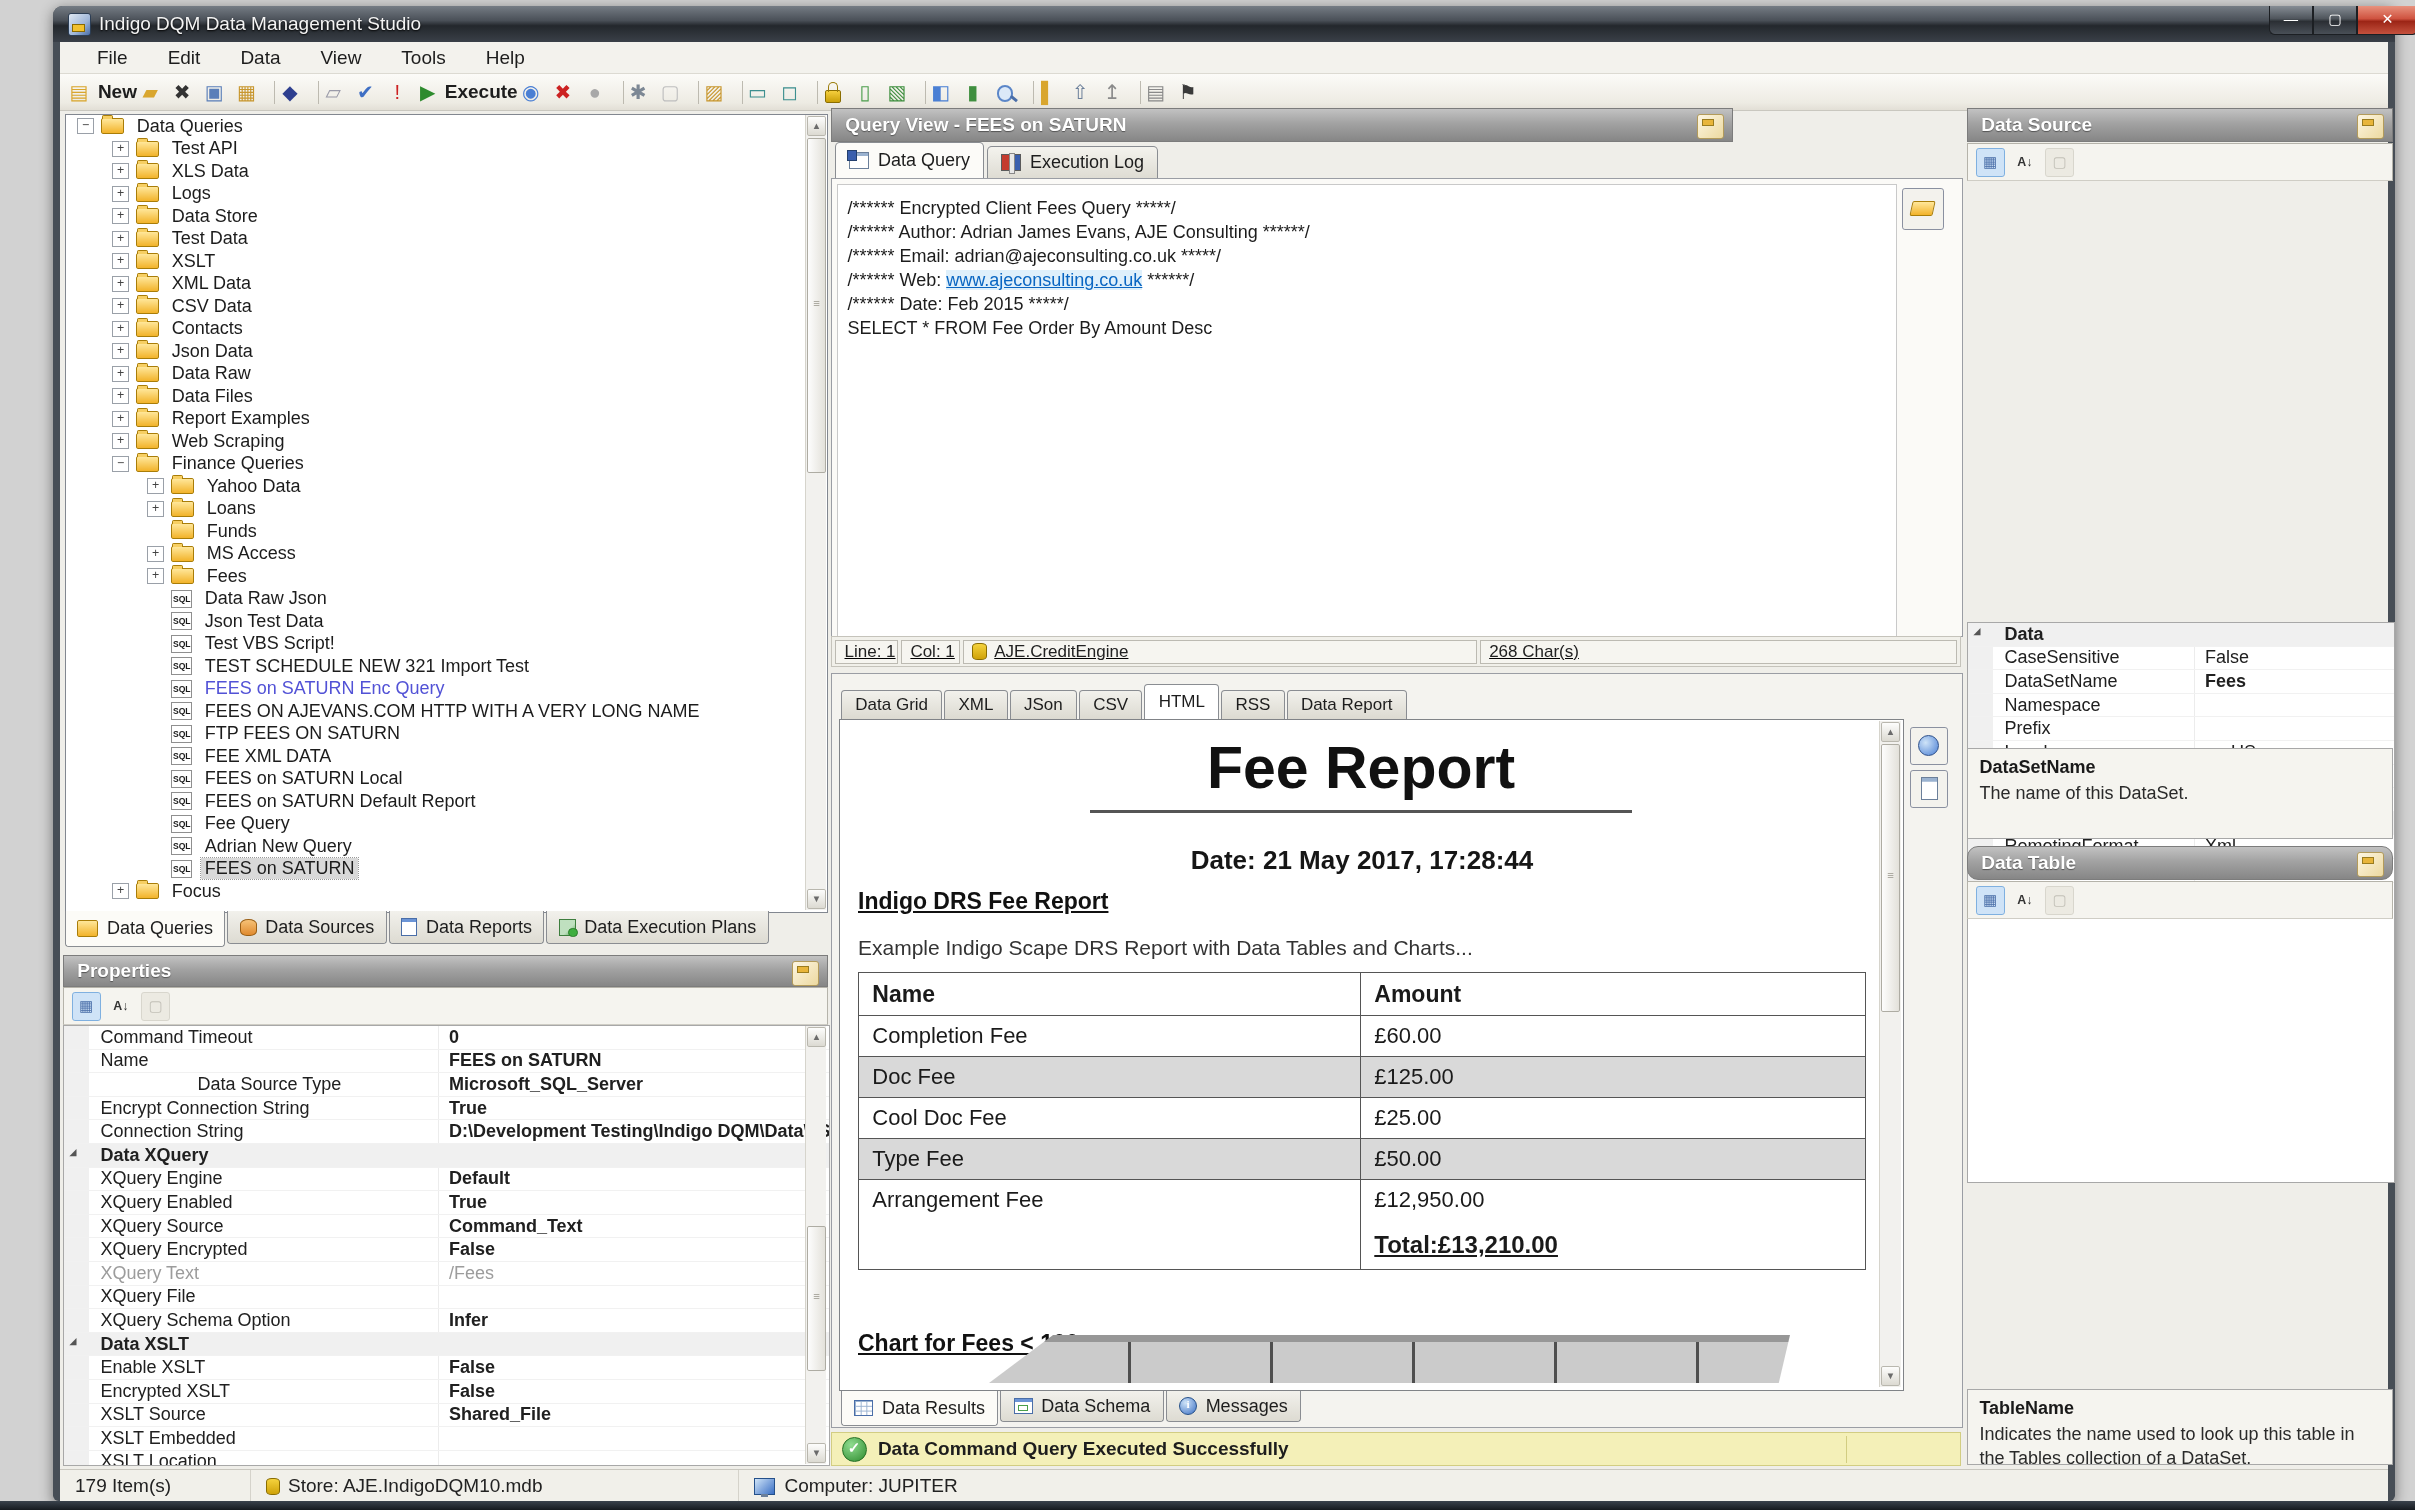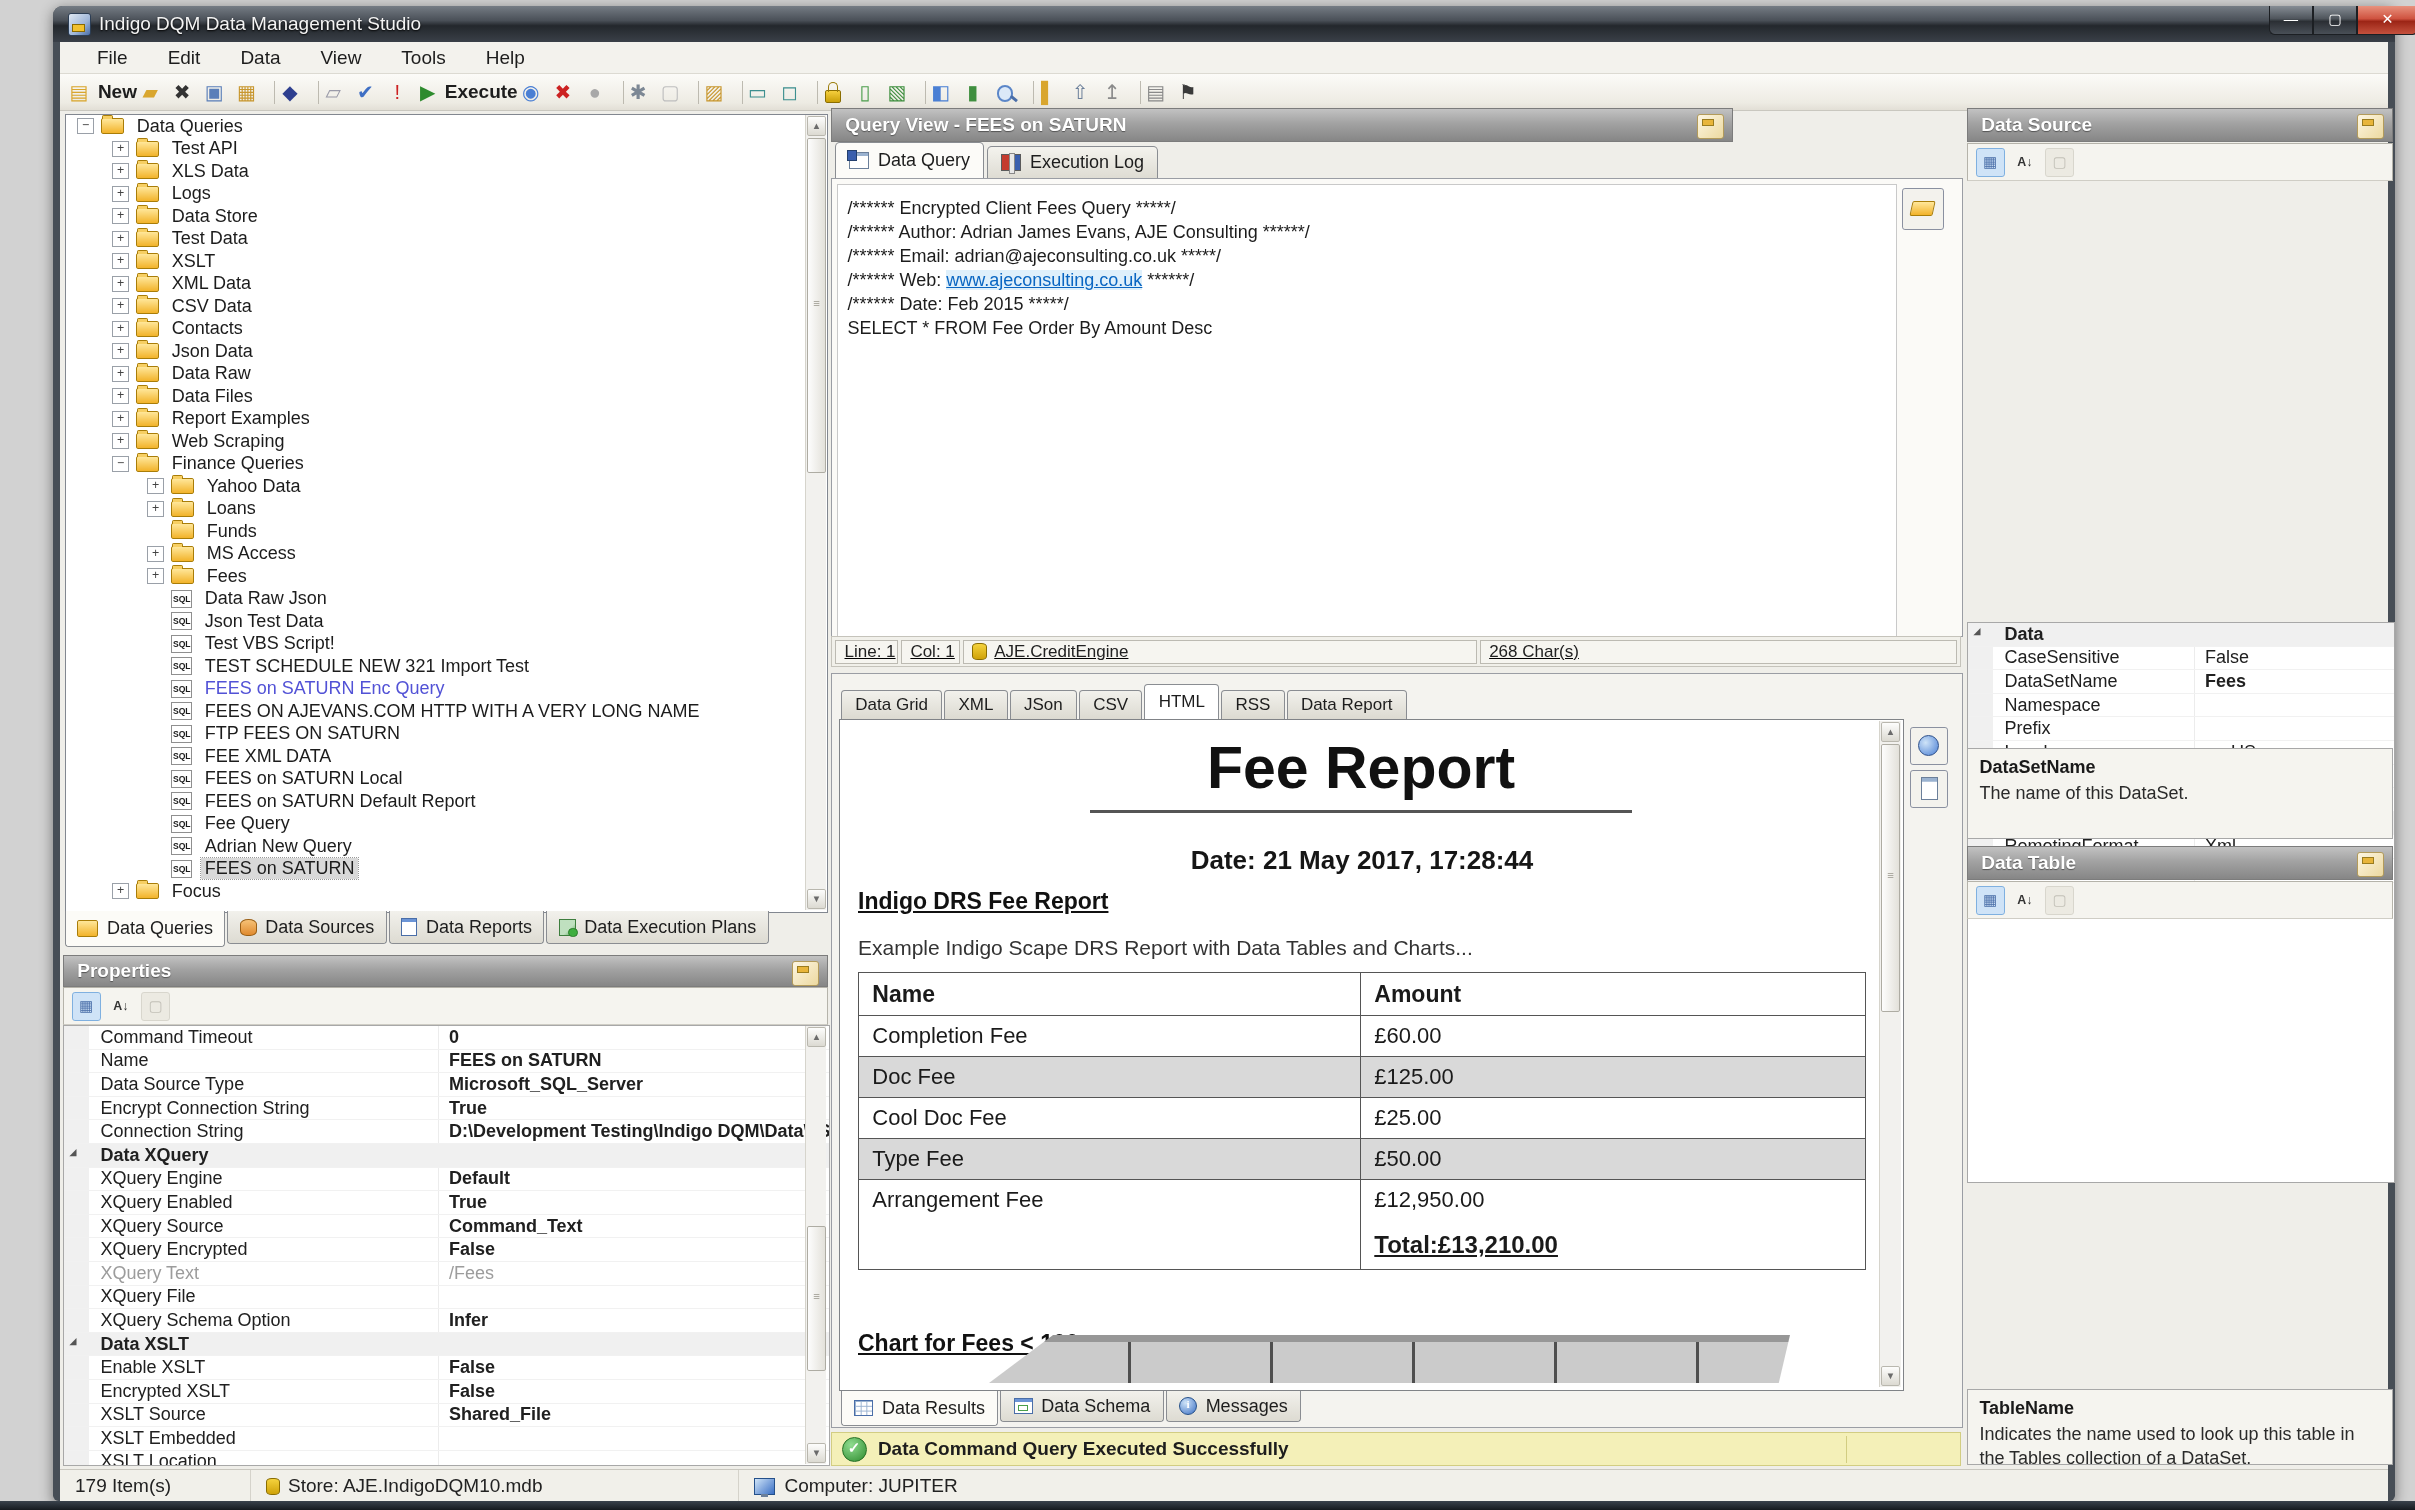--- a/index.html
+++ b/index.html
@@ -704,21 +704,21 @@
     </div>
 
     <div class="prow emphasis-bold">
       <span class="pmargin"></span>
       <span class="plabel" style="width:338px;">Name</span>
       <span class="pvalue">FEES on SATURN</span>
     </div>
 
     <div class="prow emphasis-bold">
       <span class="pmargin"></span>
-      <span class="plabel" style="width:338px;">Data Source Type</span>
+      <span class="plabel" style="width:338px;text-align:center;">Data Source Type</span>
       <span class="pvalue">Microsoft_SQL_Server</span>
     </div>
 
     <div class="prow emphasis-bold">
       <span class="pmargin"></span>
       <span class="plabel" style="width:338px;">Encrypt Connection String</span>
       <span class="pvalue">True</span>
     </div>
 
     <div class="prow emphasis-bold">
@@ -1048,21 +1048,21 @@
       <span class="pmargin"></span>
       <span class="plabel" style="width:190px;">EnforceConstraints</span>
       <span class="pvalue">True</span>
     </div>
   </div>
 <div class="abs descbox" style="left:1967px;top:748px;width:426px;height:91px;">
   <div class="descterm">DataSetName</div>
   <div class="desctext">The name of this DataSet.</div>
 </div>
 
-<div class="abs panelhdr" style="left:1967px;top:846px;width:426px;height:34px;">
+<div class="abs panelhdr" style="left:1967px;top:846px;width:426px;height:34px;border-radius:11px;">
   <span>Data Table</span>
   <span class="hdricon"></span>
 </div>
 <div class="abs pgtoolbar" style="left:1967px;top:881px;width:426px;height:38px;">
   <div class="pgbtn sel">▦</div>
   <div class="pgbtn az">A↓</div>
   <div class="pgbtn dis">▢</div>
 </div>
 
 <div class="abs descbox" style="left:1967px;top:1389px;width:426px;height:76px;">

